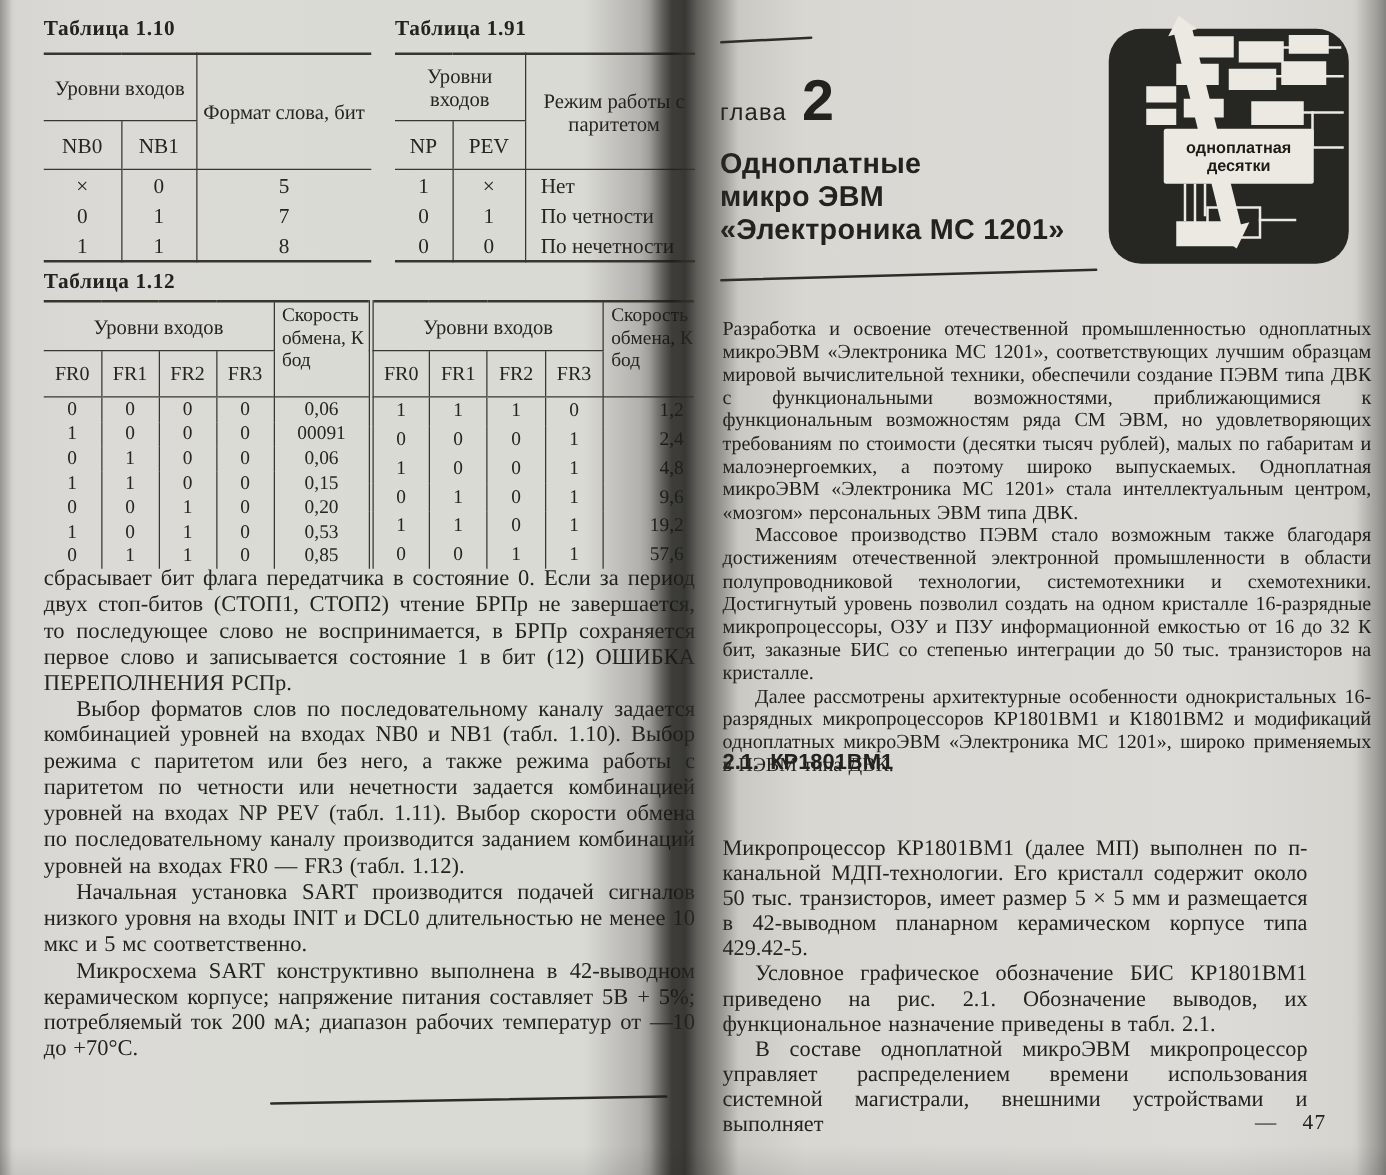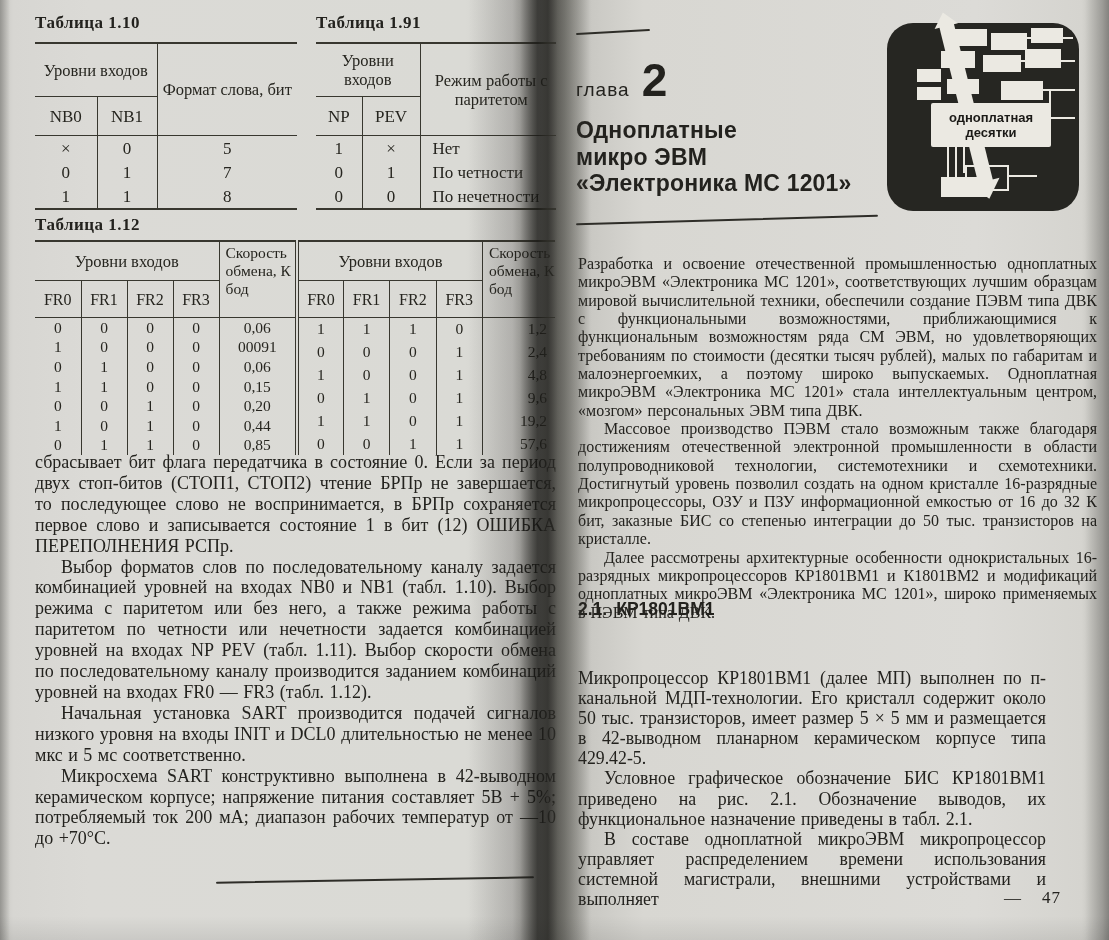--- a/index.html
+++ b/index.html
@@ -223,21 +223,21 @@
             <td>0</td>
             <td>1</td>
             <td>0</td>
             <td>0,20</td>
           </tr>
           <tr>
             <td>1</td>
             <td>0</td>
             <td>1</td>
             <td>0</td>
-            <td>0,44</td>
+            <td>0,53</td>
           </tr>
           <tr>
             <td>0</td>
             <td>1</td>
             <td>1</td>
             <td>0</td>
             <td>0,85</td>
           </tr>
         </tbody>
     </table>

